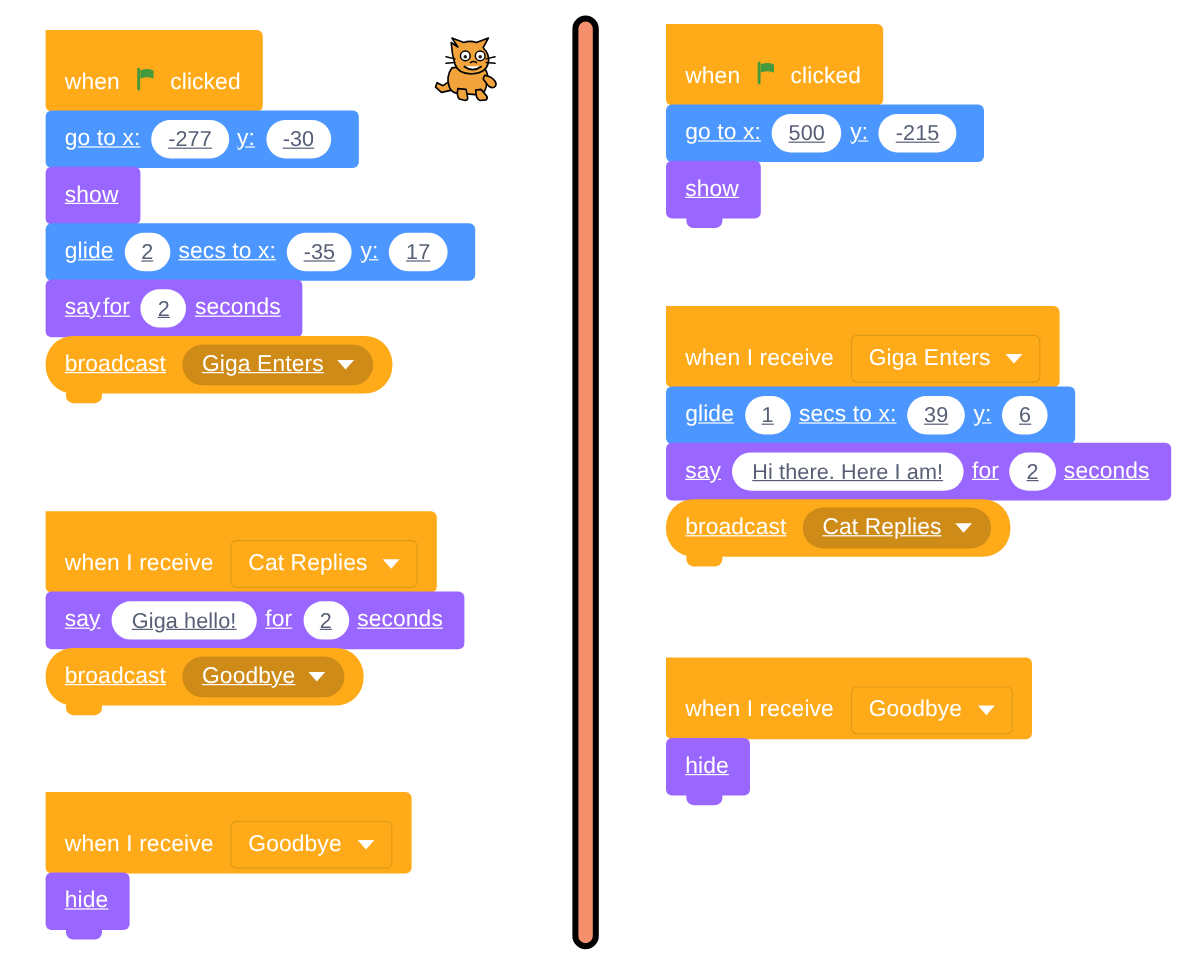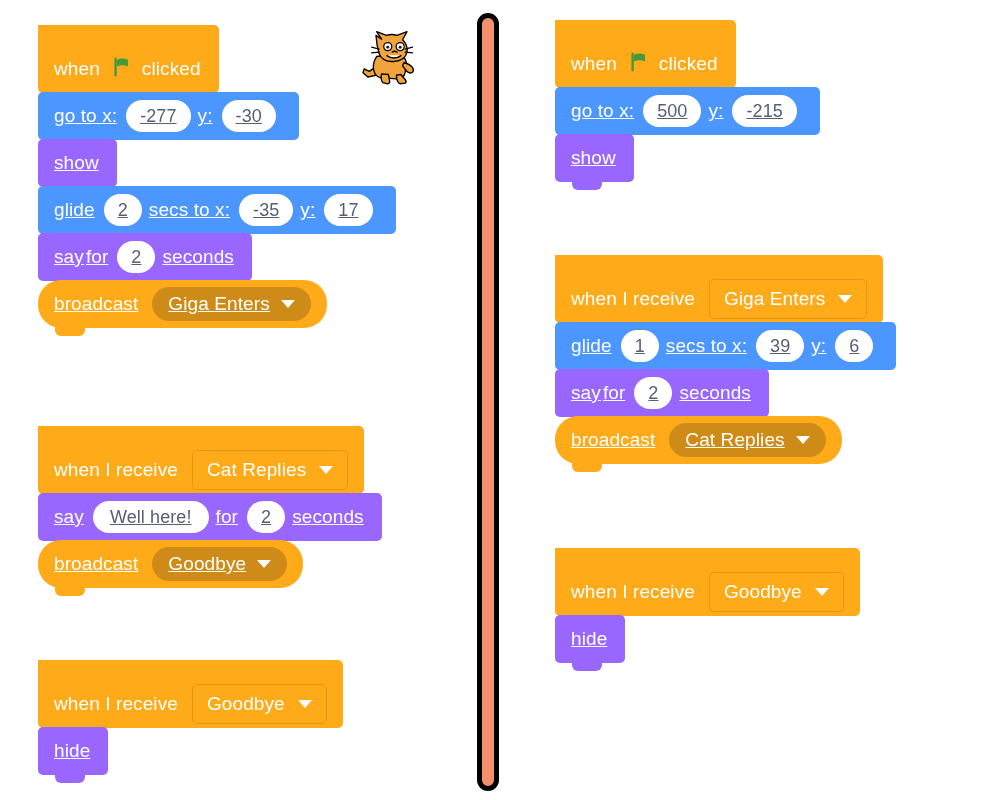--- a/index.html
+++ b/index.html
@@ -247,21 +247,21 @@
           </span>
         <span class="lbl">when I receive</span>
         <span class="dropdown-field">
           <span>Cat Replies</span>
           <span class="caret"></span>
         </span>
       </div>
 
       <div class="block stack c-looks">
         <span class="lbl">say</span>
-        <span class="text-input">Well here!</span>
+        <span class="text-input">Giga hello!</span>
         <span class="lbl">for</span>
         <span class="num-input">2</span>
         <span class="lbl">seconds</span>
       </div>
 
       <div class="block stack c-events">
         <span class="lbl">broadcast</span>
         <span class="dropdown-pill">
           <span>Goodbye</span>
           <span class="caret"></span>
@@ -337,20 +337,21 @@
         <span class="lbl">glide</span>
         <span class="num-input">1</span>
         <span class="lbl">secs to x:</span>
         <span class="num-input">39</span>
         <span class="lbl">y:</span>
         <span class="num-input">6</span>
       </div>
 
       <div class="block stack c-looks">
         <span class="lbl">say</span>
+        <span class="text-input">Hi there. Here I am!</span>
         <span class="lbl">for</span>
         <span class="num-input">2</span>
         <span class="lbl">seconds</span>
       </div>
 
       <div class="block stack c-events">
         <span class="lbl">broadcast</span>
         <span class="dropdown-pill">
           <span>Cat Replies</span>
           <span class="caret"></span>

